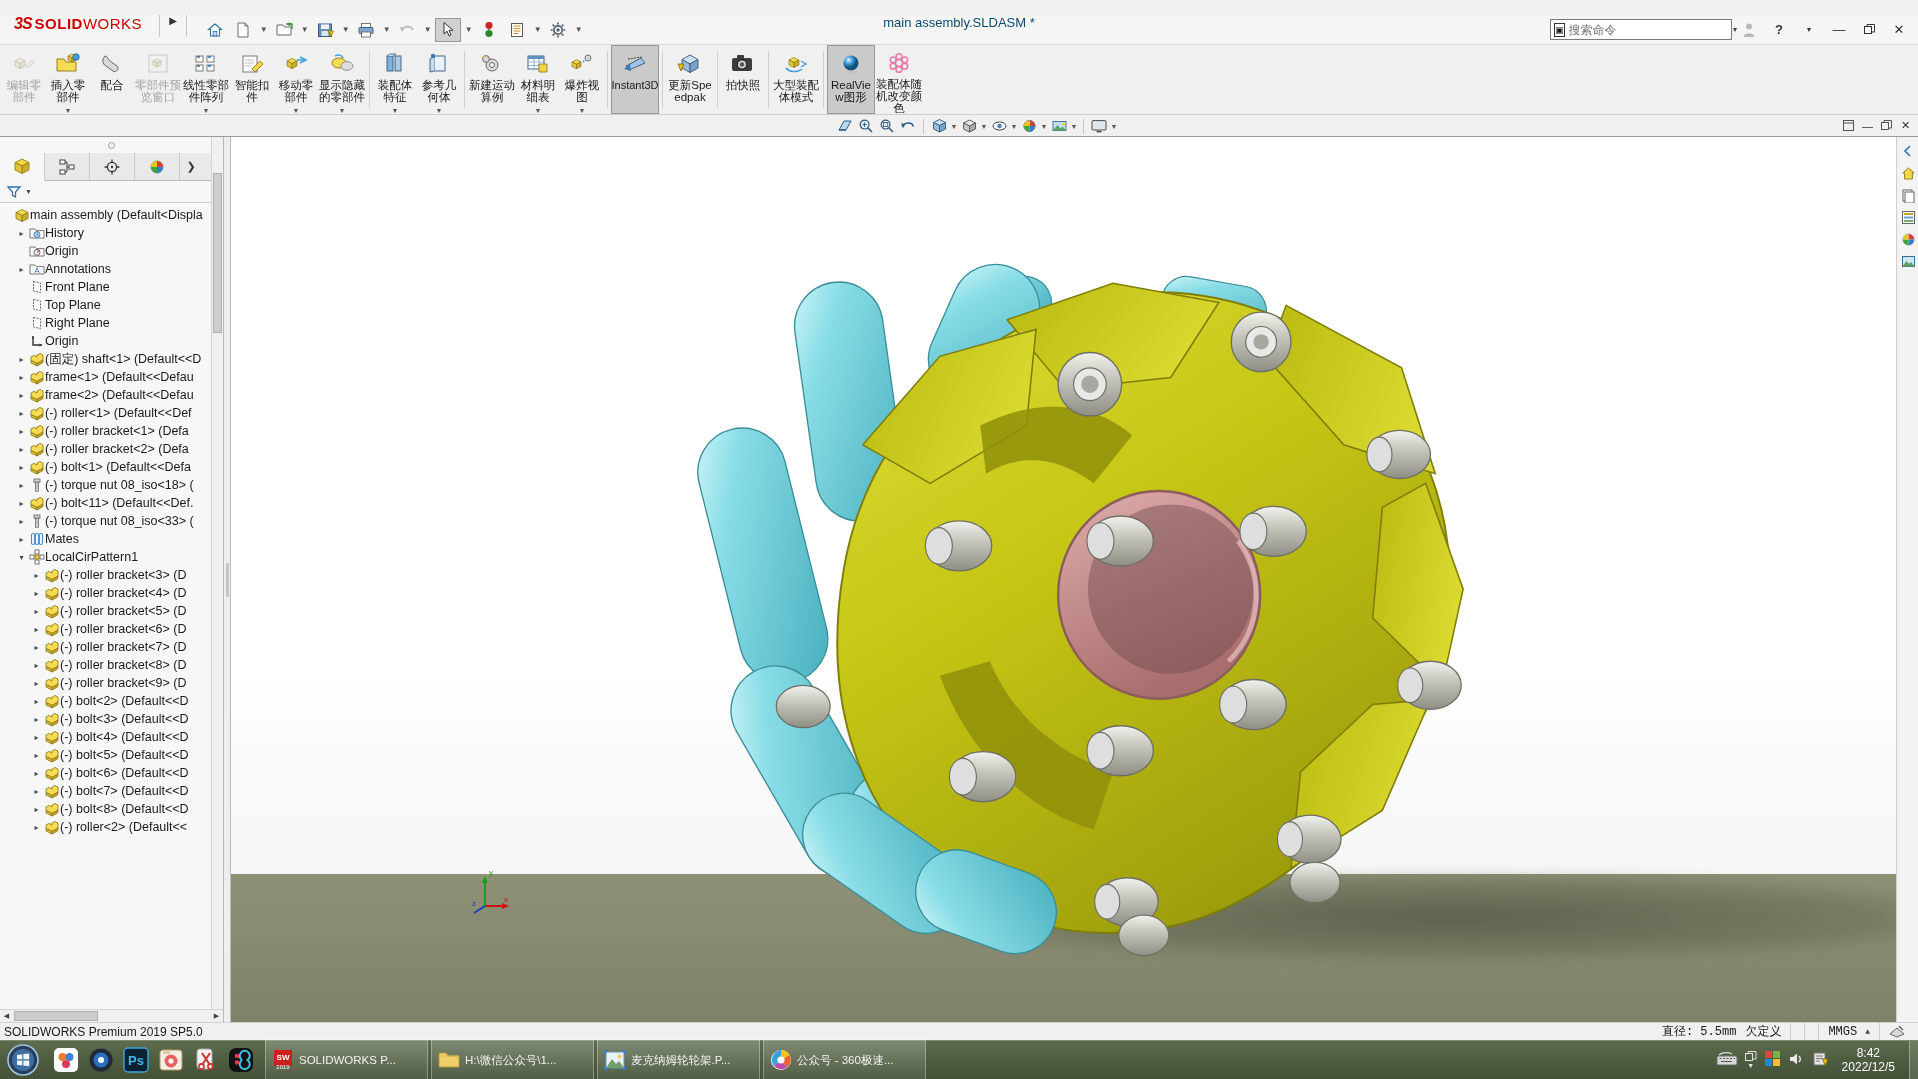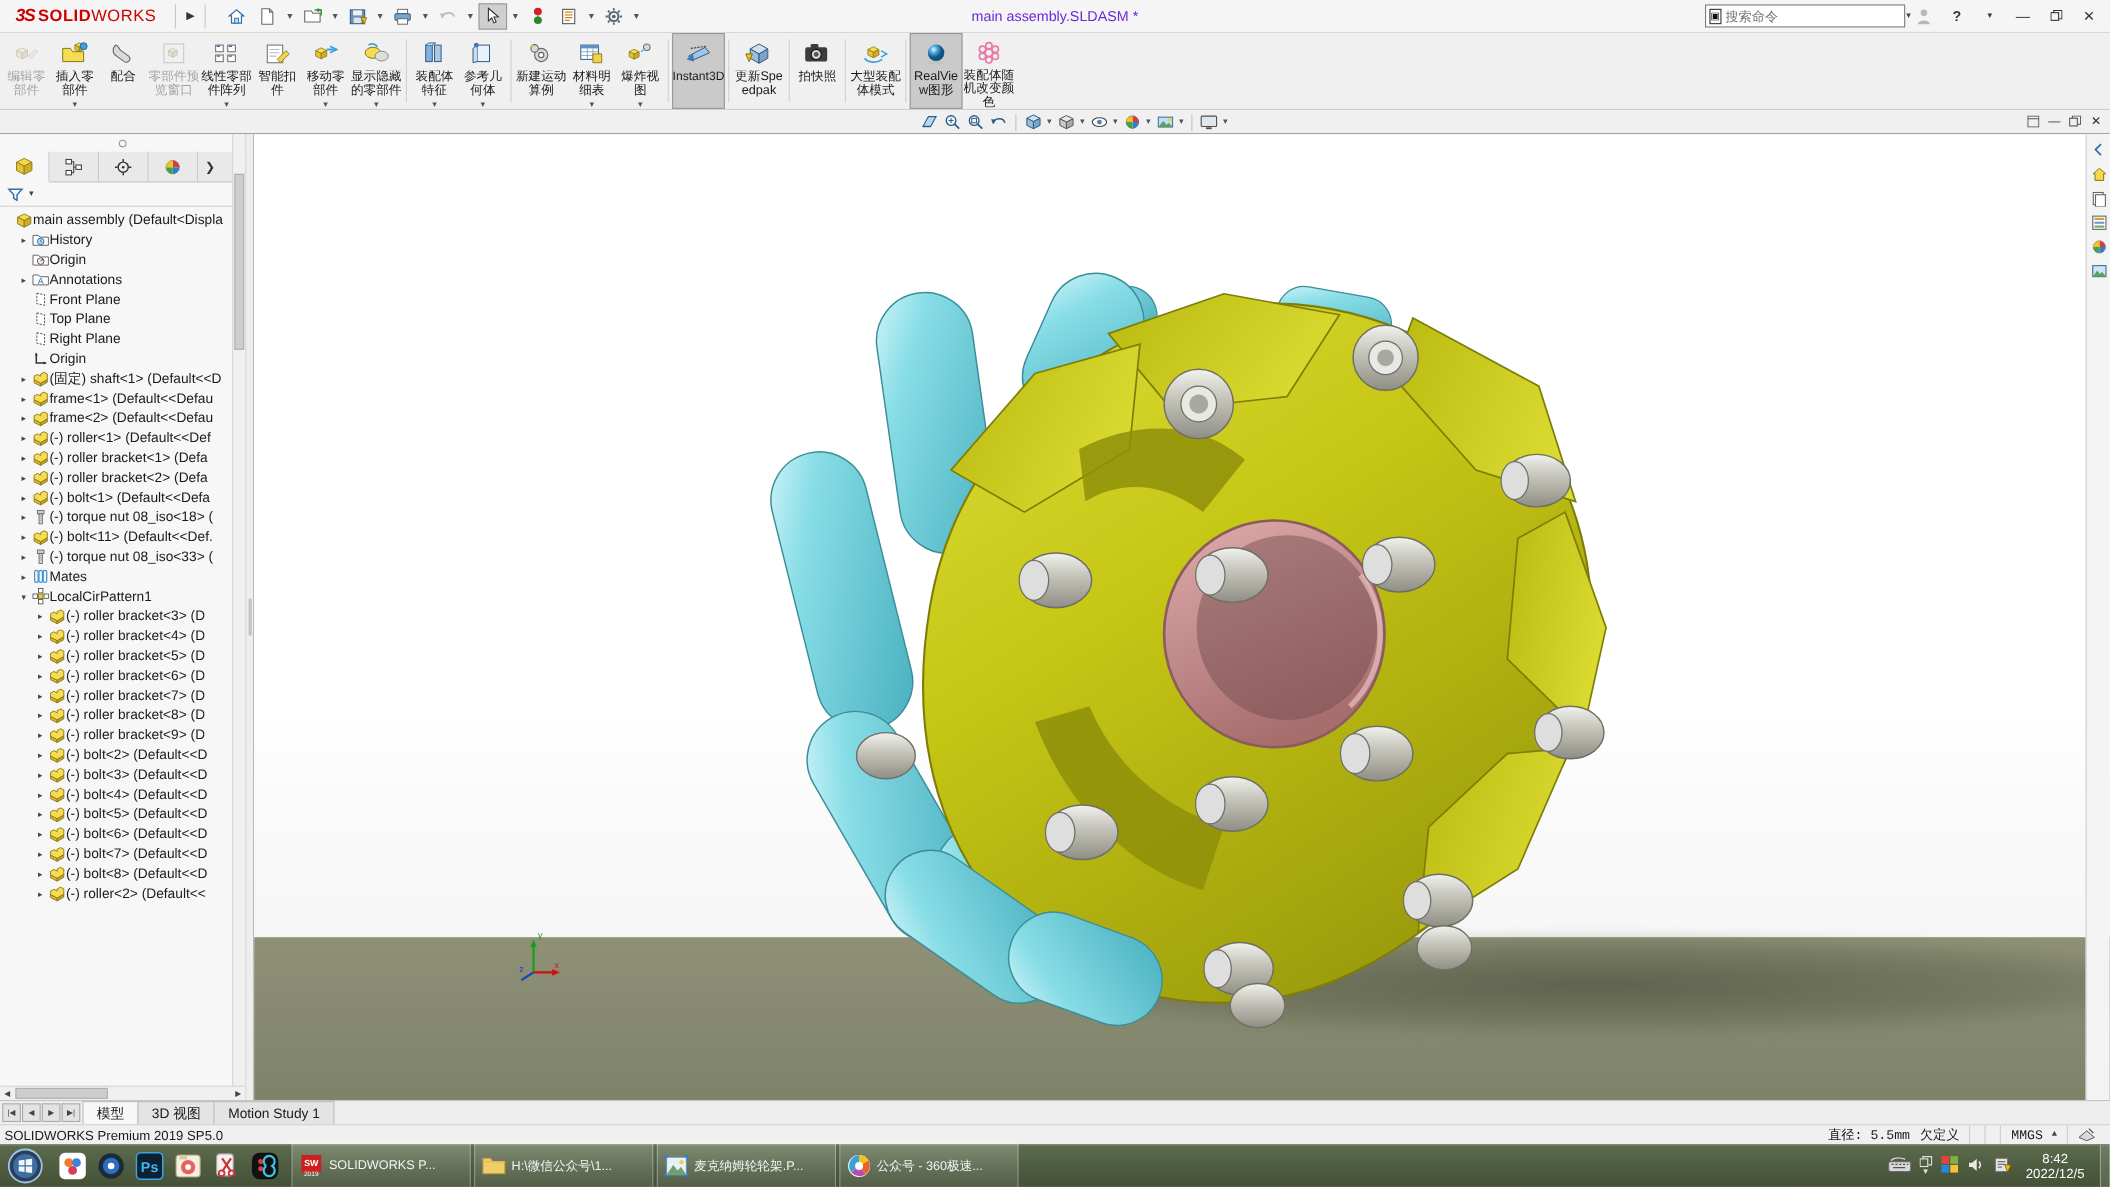--- a/index.html
+++ b/index.html
@@ -7,37 +7,37 @@
   body {
     font-family:"Liberation Sans","DejaVu Sans",sans-serif;
     font-size:13px; color:#1a1a1a; background:#f0f0f0;
     -webkit-font-smoothing:antialiased;
   }
   #app { position:relative; width:1918px; height:1079px; display:flex; flex-direction:column; }
 
   
   .titlebar {
     height:30px; background:#f5f5f5; border-bottom:1px solid #d8d8d8;
-    display:flex; align-items:center; position:relative; flex:0 0 30px;
+    display:flex; position:relative; flex:0 0 30px;margin-top:15px;
   }
   .logo { display:flex; align-items:baseline; padding:0 12px 0 14px; }
   .logo .ds { color:#cc0000; font-weight:bold; font-size:16px; font-style:italic; letter-spacing:-1px;}
   .logo .sw-bold { color:#cc0000; font-weight:bold; font-size:15px; letter-spacing:0.5px; margin-left:3px;}
   .logo .sw-light { color:#cc0000; font-weight:normal; font-size:15px; letter-spacing:0.5px;}
   .tb-sep { width:1px; height:22px; background:#c8c8c8; margin:0 5px; }
   .tb-arrow { width:16px; text-align:center; font-size:10px; color:#333; cursor:pointer;}
   .tb-icons { display:flex; align-items:center; gap:2px; margin-left:10px;}
   .tb-btn {
     width:26px; height:24px; display:flex; align-items:center; justify-content:center;
     cursor:pointer; border:1px solid transparent;
   }
   .tb-btn.sel { background:#cfcfcf; border:1px solid #9a9a9a; }
   .tb-caret { font-size:8px; color:#555; width:11px; text-align:center; cursor:pointer; }
   .doc-title {
-    position:absolute; left:0; right:0; text-align:center; font-size:13px; color:#6d28d9;
+    position:absolute; left:0; right:0; text-align:center; font-size:13px; color:#0c4a6e;
     pointer-events:none;
   }
   .tb-right { margin-left:auto; display:flex; align-items:center; padding-right:6px; gap:4px;}
   .searchbox {
     width:182px; height:21px; border:1px solid #7a7a7a; background:#fff;
     display:flex; align-items:center; padding:0 3px; gap:4px;
   }
   .searchbox .sq { width:14px;height:14px;border:1px solid #333;background:#fff;
       font-size:9px;display:flex;align-items:center;justify-content:center;color:#111;}
   .searchbox input {
@@ -1272,33 +1272,20 @@
         <div class="gi">
           <svg width="15" height="15" viewBox="0 0 15 15">
               <rect x="1.5" y="2.5" width="12" height="10" fill="#cfe6f6" stroke="#3a6d94"></rect>
               <path d="M1.5 12.5 L5.5 7 L8 10 L10 8 L13.5 12.5 Z" fill="#5ba05b"></path>
             </svg>
         </div>
       </div>
     </div>
   </div>
 
-  <div class="docbar">
-    <div class="navbtns">
-      <div class="navbtn">|◀</div>
-      <div class="navbtn">◀</div>
-      <div class="navbtn">▶</div>
-      <div class="navbtn">▶|</div>
-    </div>
-    <div id="doctabs-host" style="display:flex;align-items:stretch;">
-        <div class="dtab active">模型</div>
-        <div class="dtab">3D 视图</div>
-        <div class="dtab">Motion Study 1</div>
-      </div>
-  </div>
 
   <div class="statusbar">
     <span>SOLIDWORKS Premium 2019 SP5.0</span>
     <div class="sb-right">
       <div class="sb-cell nb">直径: 5.5mm</div>
       <div class="sb-cell nb" style="padding-left:0">欠定义</div>
       <div class="sb-cell" style="width:14px;padding:0"></div>
       <div class="sb-cell" style="width:14px;padding:0"></div>
       <div class="sb-cell">
         <span>MMGS</span>

